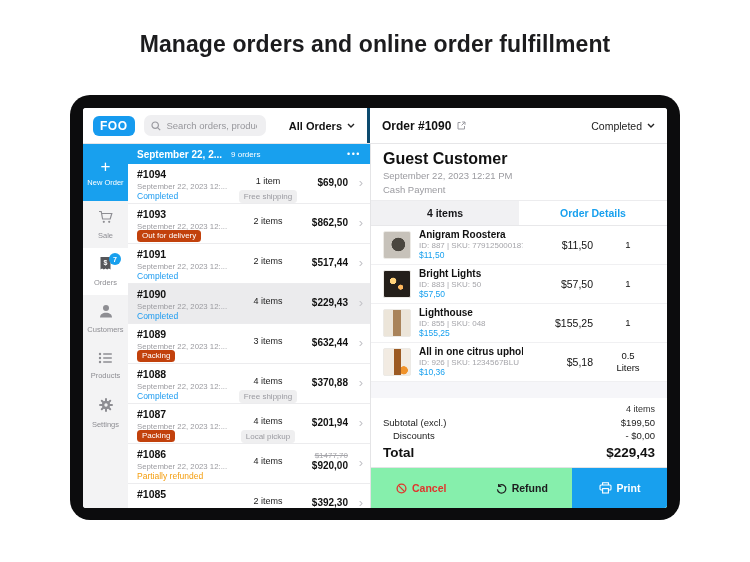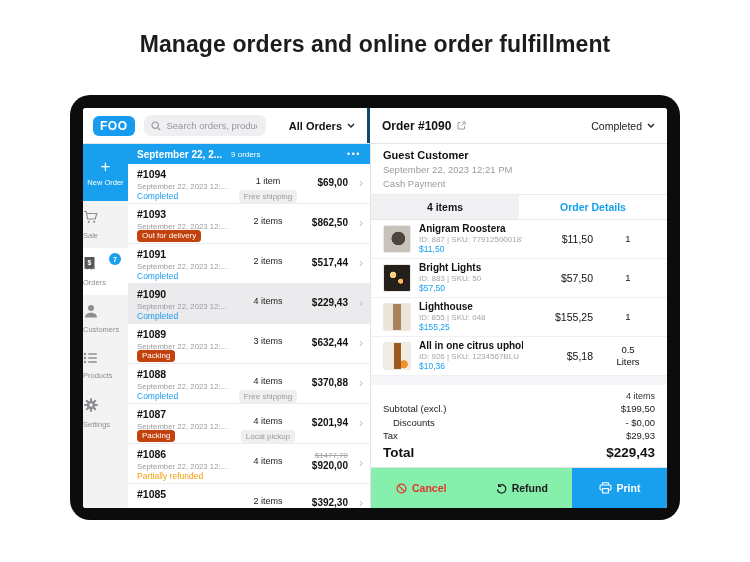--- a/index.html
+++ b/index.html
@@ -21,21 +21,21 @@
   .topbar-right{flex:1;display:flex;align-items:center;padding:0 12px;gap:6px;min-width:0}
   .od-title{font-size:12px;font-weight:bold;color:#111}
   .status-dd{margin-left:auto;font-size:10.5px;color:#222;display:flex;align-items:center;gap:5px}
 
   .main{flex:1;display:flex;min-height:0}
 
   
   .sidebar{width:45px;flex:none;background:#f3f3f4;display:flex;flex-direction:column}
   .new-order{height:57px;flex:none;background:#18a0ee;color:#fff;display:flex;flex-direction:column;align-items:center;justify-content:center;gap:3px;cursor:pointer}
   .new-order .plus{font-size:17px;line-height:1;font-weight:300}
-  .nav-item{height:47px;flex:none;display:flex;flex-direction:column;align-items:flex-start;justify-content:center;gap:7px;color:#8e8e93;position:relative;cursor:pointer}
+  .nav-item{height:47px;flex:none;display:flex;flex-direction:column;align-items:center;justify-content:center;gap:7px;color:#8e8e93;position:relative;cursor:pointer}
   .nav-item.active{background:#fff}
   .nav-lbl{font-size:7.5px}
   .new-order .nav-lbl{color:#fff}
   .badge{position:absolute;top:5px;right:7px;background:#18a0ee;color:#fff;font-size:7px;width:12px;height:12px;border-radius:50%;display:flex;align-items:center;justify-content:center;font-weight:bold}
 
   
   .olist{width:242px;flex:none;border-right:1px solid #e4e4e6;display:flex;flex-direction:column;min-height:0;background:#fff}
   .olist-header{height:20px;flex:none;background:#18a0ee;color:#fff;display:flex;align-items:center;padding:0 9px;gap:9px}
   .olh-date{font-size:10px;font-weight:bold;white-space:nowrap}
   .olh-count{font-size:8px}
@@ -54,21 +54,21 @@
   .orow-tag{background:#efeff0;color:#9a9aa0;font-size:8px;padding:1.5px 5px 2px;border-radius:3.5px;white-space:nowrap}
   .orow-right{position:absolute;right:22px;top:13px;display:flex;flex-direction:column;align-items:flex-end}
   .orow-right.has-old{top:7px}
   .orow-old{font-size:8px;color:#a5a5aa;text-decoration:line-through}
   .orow-price{font-size:10px;font-weight:bold;color:#111}
   .orow-chev{position:absolute;right:7px;top:50%;transform:translateY(-58%);color:#c3c3c8;font-size:13px}
 
   
   .detail{flex:1;display:flex;flex-direction:column;min-width:0;background:#fff}
   .cust{flex:none;padding:5px 12px 5px;border-bottom:1px solid #ececee;line-height:1.2}
-  .cust-name{font-size:11px;font-weight:bold;color:#111}
+  .cust-name{font-size:16px;font-weight:bold;color:#111}
   .cust-sub{font-size:9.5px;color:#9b9ba0;margin-top:2px}
   .tabs{display:flex;height:24px;flex:none;border-bottom:1px solid #e8e8ea}
   .tab{flex:1;display:flex;align-items:center;justify-content:center;font-size:10.5px;font-weight:bold;cursor:pointer}
   .tab.active{background:#f1f1f3;color:#17171a}
   .tab.inactive{background:#fff;color:#18a0ee}
   .ditem{height:38px;flex:none;display:flex;align-items:center;padding:0 12px;border-bottom:1px solid #f0f0f2;gap:8px}
   .dthumb{width:28px;height:28px;border-radius:2px;flex:none;border:1px solid #eceae6;box-sizing:border-box}
   .thumb-1{background:radial-gradient(circle at 55% 48%,#4a463f 0 33%,#c7c2ba 36%)}
   .thumb-2{background:radial-gradient(circle at 35% 38%,#ffd27a 0 13%,transparent 15%),radial-gradient(circle at 64% 62%,#ffb95e 0 10%,transparent 12%),#241f1a}
   .thumb-3{background:linear-gradient(90deg,transparent 0 34%,#a9835a 34% 66%,transparent 66%),#ece5d9}
@@ -399,24 +399,20 @@
         <div class="totals">
           <div class="tot-items">4 items</div>
           <div class="tot-row">
             <span class="tot-label">Subtotal (excl.)</span>
             <span>$199,50</span>
           </div>
           <div class="tot-row indent">
             <span class="tot-label">Discounts</span>
             <span>- $0,00</span>
           </div>
-          <div class="tot-row">
-            <span class="tot-label">Tax</span>
-            <span>$29,93</span>
-          </div>
           <div class="tot-total">
             <span>Total</span>
             <span>$229,43</span>
           </div>
         </div>
         <div class="actions">
           <div class="act act-cancel">
             <span class="icon">
               <svg width="11" height="11" viewBox="0 0 11 11" fill="none" stroke="#e0342c" stroke-width="1.3">
                   <circle cx="5.5" cy="5.5" r="4.4"></circle>

